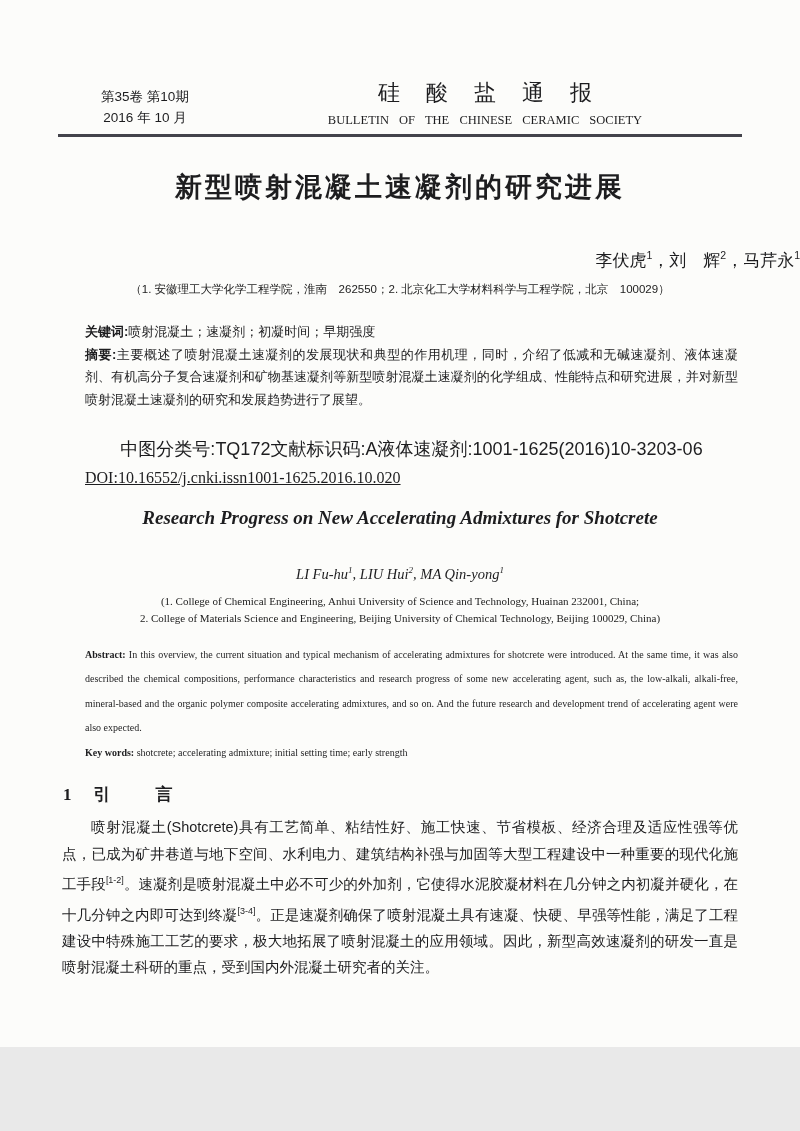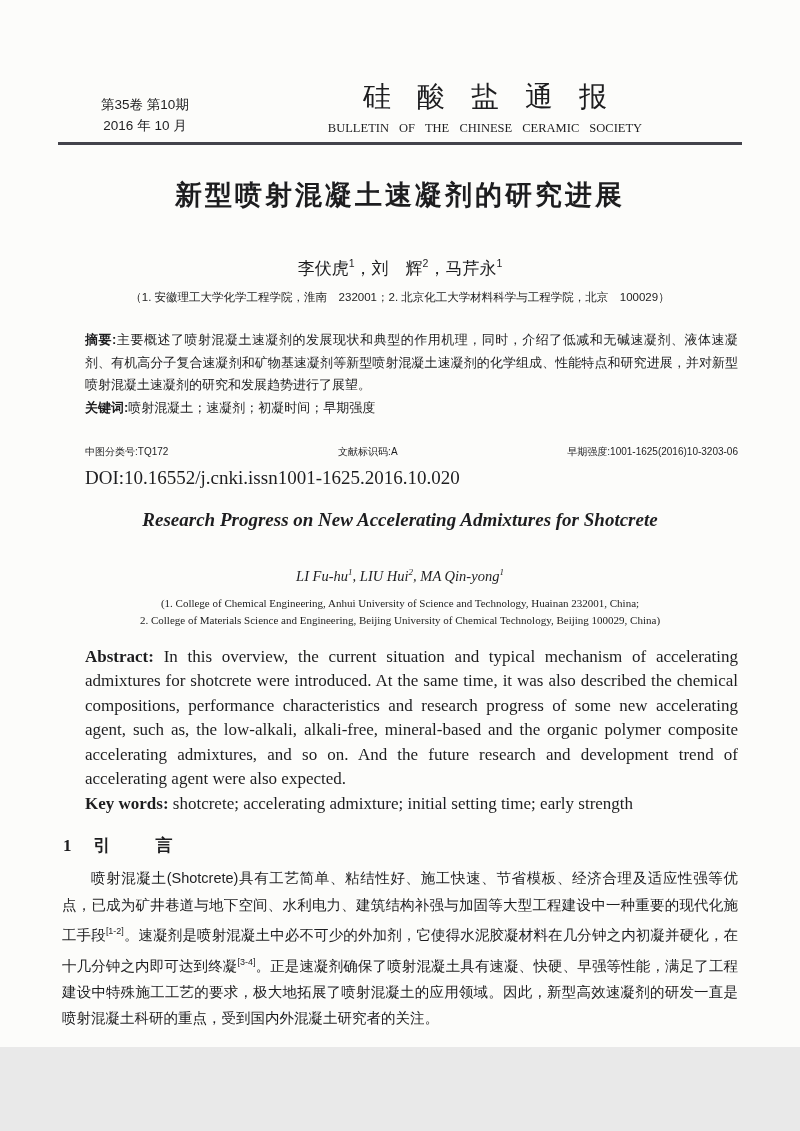--- a/index.html
+++ b/index.html
@@ -10,39 +10,39 @@
     margin:0 auto;
     background:#fcfcfa;
     color:#1d1d1f;
     font-family:"Liberation Sans", sans-serif;
     overflow:hidden;
   }
   
   .header { display:flex; align-items:flex-end; margin:78px 60px 0 60px; }
   .h-left { width:170px; text-align:center; font-size:13.5px; line-height:21px; }
   .h-center { flex:1; text-align:center; }
-  .h-journal-cn { font-size:28px; letter-spacing:26px; text-indent:26px; font-family:"Liberation Serif", serif; }
+  .h-journal-cn { font-size:22px; letter-spacing:26px; text-indent:26px; font-family:"Liberation Serif", serif; }
   .h-journal-en { margin-top:5px; font-size:12.5px; word-spacing:7px; font-family:"Liberation Serif", serif; }
   .h-right { width:125px; text-align:center; font-size:12.5px; line-height:20px; font-family:"Liberation Serif", serif; }
   .double-rule { margin:6px 58px 0 58px; height:3px; border-top:2px solid #43434b; border-bottom:1px solid #43434b; }
   
   .cn-title { margin-top:32px; text-align:center; font-size:27px; font-weight:bold; letter-spacing:3px; }
-  .cn-authors { margin-top:44px; text-align:center; font-size:17px; }
+  .cn-authors { margin-top:44px; text-align:right; font-size:17px; }
   .sup { font-size:62%; vertical-align:super; }
   .cn-affil { margin-top:10px; text-align:center; font-size:11.5px; color:#222; }
   
   .cn-meta { margin:24px 62px 0 85px; font-size:13px; line-height:22.5px; text-align:justify; }
   .cn-meta .lbl { font-weight:bold; }
-  .class-row { display:flex; justify-content:space-between; margin:26px 62px 0 85px; font-size:10px; }
-  .doi-line { margin:8px 62px 0 85px; font-size:19px; font-family:"Liberation Serif", serif; }
+  .class-row { display:flex; justify-content:center; margin:26px 62px 0 85px; font-size:18px; }
+  .doi-line { margin:8px 62px 0 85px; font-size:16px; font-family:"Liberation Serif", serif;text-decoration:underline; }
   
   .en-title { margin-top:20px; text-align:center; font-size:19px; font-weight:bold; font-family:"Liberation Serif", serif;font-style:italic; }
   .en-authors { margin-top:36px; text-align:center; font-size:14.5px; font-style:italic; font-family:"Liberation Serif", serif; }
   .en-affil { margin-top:10px; text-align:center; font-size:11px; line-height:17px; font-family:"Liberation Serif", serif; color:#222; }
-  .en-abstract { margin:16px 62px 0 85px; font-size:17px; line-height:24.5px; text-align:justify; font-family:"Liberation Serif", serif; }
+  .en-abstract { margin:16px 62px 0 85px; font-size:10px; line-height:24.5px; text-align:justify; font-family:"Liberation Serif", serif; }
   .en-abstract .lbl { font-weight:bold; font-style:normal; }
   
   .sec-head { margin:18px 62px 8px 63px; font-size:17px; font-weight:bold; }
   .sec-head .sec-no { font-family:"Liberation Serif", serif; margin-right:22px; font-weight:bold; }
   .sec-head .sec-ttl { letter-spacing:14px; }
   .body-p { margin:4px 62px 0 62px; font-size:14.5px; line-height:26.5px; text-align:justify; text-indent:2em; }
   .body-p .ref { font-size:62%; vertical-align:super; }
   
   .watermark {
     position:absolute; left:330px; top:1062px;
@@ -72,31 +72,31 @@
     </div>
   </div>
   <div class="double-rule"></div>
 
   <h1 class="cn-title">新型喷射混凝土速凝剂的研究进展</h1>
 
   <div class="cn-authors">
     <span><span>李伏虎</span><span class="sup">1</span></span><span>，</span><span><span>刘　辉</span><span class="sup">2</span></span><span>，</span><span><span>马芹永</span><span class="sup">1</span></span>
   </div>
 
-  <div class="cn-affil">（1. 安徽理工大学化学工程学院，淮南　232001；2. 北京化工大学材料科学与工程学院，北京　100029）</div>
+  <div class="cn-affil">（1. 安徽理工大学化学工程学院，淮南　262550；2. 北京化工大学材料科学与工程学院，北京　100029）</div>
 
   <div class="cn-meta">
+    <div><span class="lbl">关键词:</span><span>喷射混凝土；速凝剂；初凝时间；早期强度</span></div>
     <div><span class="lbl">摘要:</span><span>主要概述了喷射混凝土速凝剂的发展现状和典型的作用机理，同时，介绍了低减和无碱速凝剂、液体速凝剂、有机高分子复合速凝剂和矿物基速凝剂等新型喷射混凝土速凝剂的化学组成、性能特点和研究进展，并对新型喷射混凝土速凝剂的研究和发展趋势进行了展望。</span></div>
-    <div><span class="lbl">关键词:</span><span>喷射混凝土；速凝剂；初凝时间；早期强度</span></div>
   </div>
 
   <div class="class-row">
     <span><span class="lbl">中图分类号:</span><span>TQ172</span></span>
     <span><span class="lbl">文献标识码:</span><span>A</span></span>
-    <span><span class="lbl">早期强度:</span><span>1001-1625(2016)10-3203-06</span></span>
+    <span><span class="lbl">液体速凝剂:</span><span>1001-1625(2016)10-3203-06</span></span>
   </div>
 
   <div class="doi-line">DOI:10.16552/j.cnki.issn1001-1625.2016.10.020</div>
 
   <h2 class="en-title">Research Progress on New Accelerating Admixtures for Shotcrete</h2>
 
   <div class="en-authors">
     <span><span>LI Fu-hu</span><span class="sup">1</span></span><span>, </span><span><span>LIU Hui</span><span class="sup">2</span></span><span>, </span><span><span>MA Qin-yong</span><span class="sup">1</span></span>
   </div>
 

